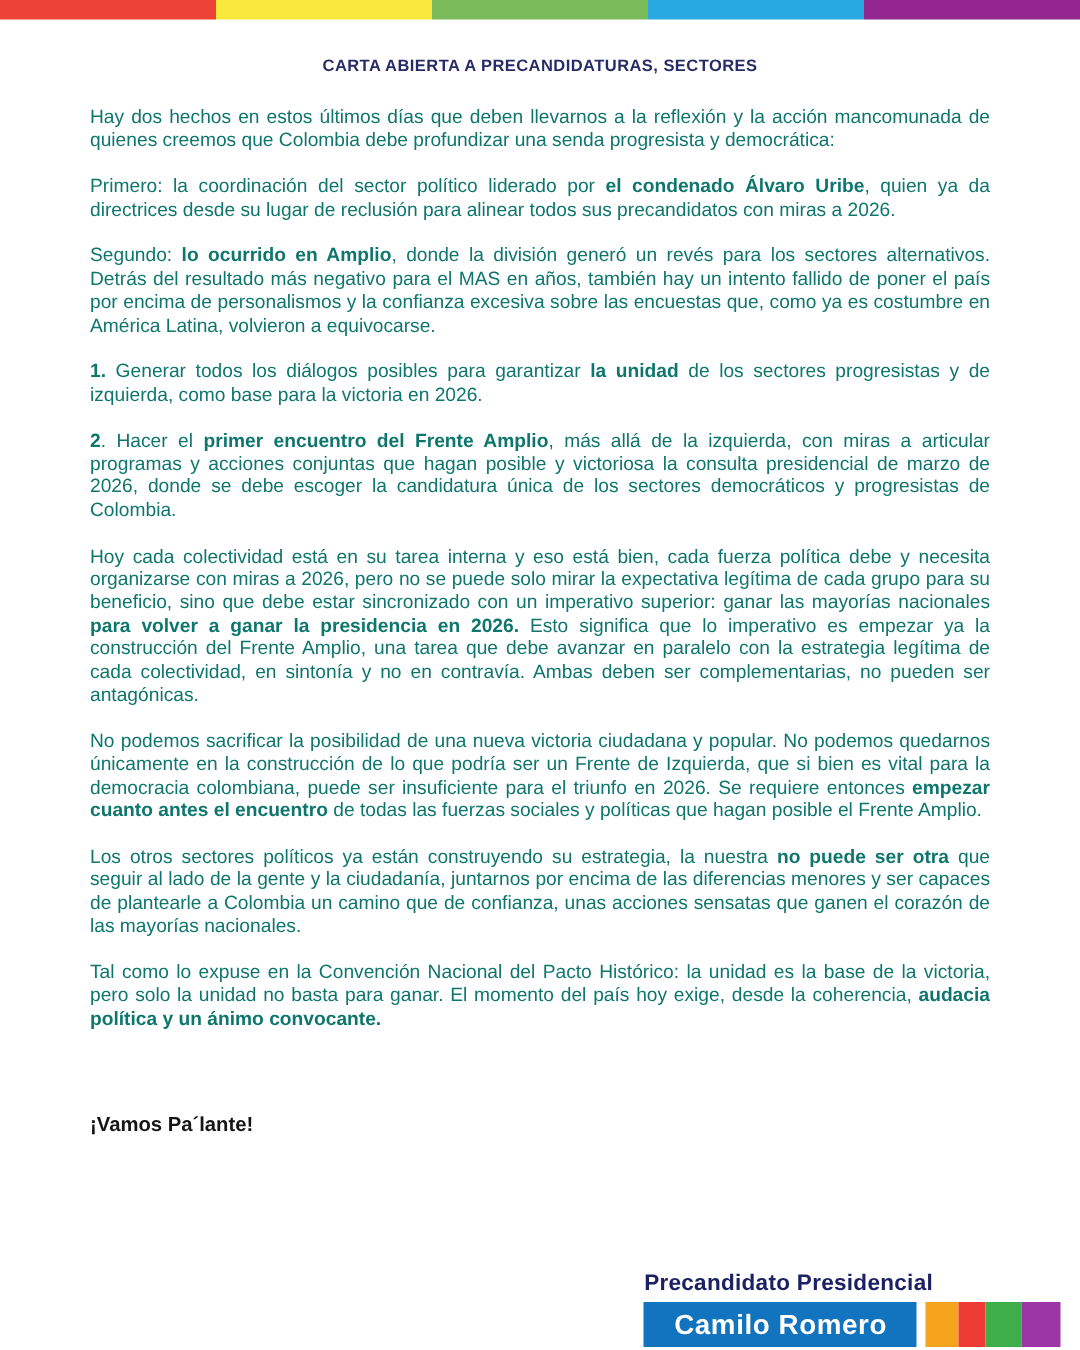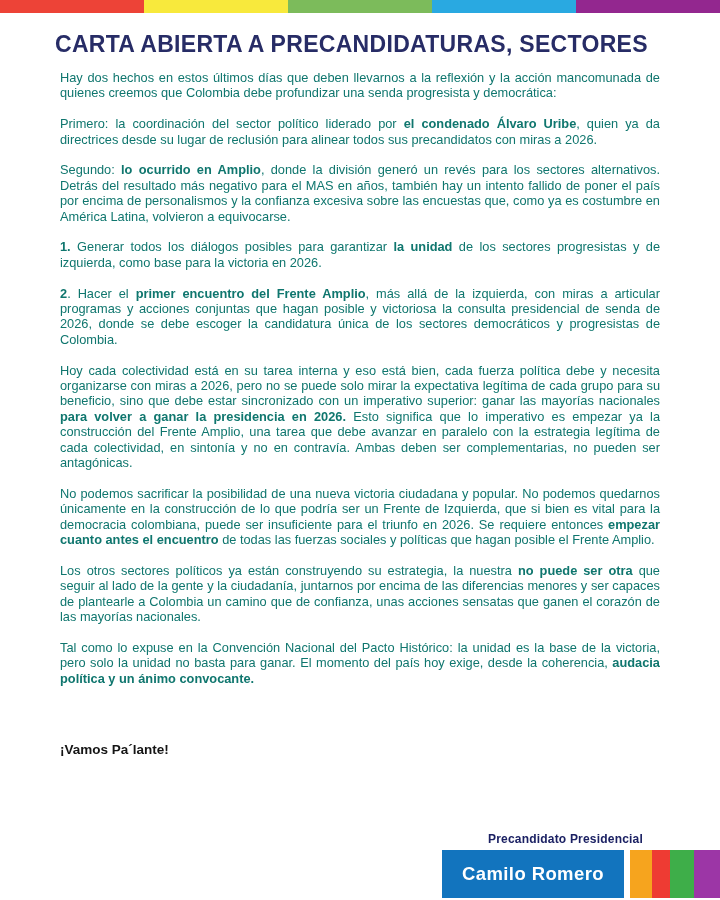--- a/index.html
+++ b/index.html
@@ -16,22 +16,23 @@
   }
   .top-stripe {
     display: flex;
     width: 100%;
     height: 13px;
   }
   .top-stripe .seg { flex: 1 1 0; }
 
   .page-title {
     margin: 21px 55px 0;
+    text-align: center;
     font-weight: 800;
-    font-size: 23px;
+    font-size: 11px;
     line-height: 21px;
     letter-spacing: 0.3px;
   }
 
   .letter-body {
     margin: 15px 60px 0;
     font-size: 12.8px;
     line-height: 15.4px;
     text-align: justify;
   }
@@ -44,30 +45,30 @@
     font-size: 13.5px;
     color: #151515;
   }
 
   .signature-block {
     position: absolute;
     right: 0;
     bottom: 2px;
   }
   .sig-role {
-    text-align: right;
+    text-align: center;
     font-weight: 800;
-    font-size: 12px;
-    margin: 0 77px 4px 0;
+    font-size: 15px;
+    margin: 0 98px 4px 0;
     letter-spacing: 0.2px;
   }
   .sig-row {
     display: flex;
     align-items: stretch;
-    height: 48px;
+    height: 30px;
   }
   .name-badge {
     width: 182px;
     display: flex;
     align-items: center;
     justify-content: center;
     margin-right: 6px;
     font-weight: 800;
     font-size: 18.5px;
     letter-spacing: 0.4px;
@@ -87,21 +88,21 @@
 
 <div class="page-title" style="color: rgb(39, 44, 102);">
   <div>CARTA ABIERTA A PRECANDIDATURAS, SECTORES</div>
 </div>
 
 <div class="letter-body" style="color: #0f766e;">
     <p><span>Hay dos hechos en estos últimos días que deben llevarnos a la reflexión y la acción mancomunada de quienes creemos que Colombia debe profundizar una senda progresista y democrática:</span></p>
     <p><span>Primero: la coordinación del sector político liderado por </span><b>el condenado Álvaro Uribe</b><span>, quien ya da directrices desde su lugar de reclusión para alinear todos sus precandidatos con miras a 2026.</span></p>
     <p><span>Segundo: </span><b>lo ocurrido en Amplio</b><span>, donde la división generó un revés para los sectores alternativos. Detrás del resultado más negativo para el MAS en años, también hay un intento fallido de poner el país por encima de personalismos y la confianza excesiva sobre las encuestas que, como ya es costumbre en América Latina, volvieron a equivocarse.</span></p>
     <p><b>1.</b><span> Generar todos los diálogos posibles para garantizar </span><b>la unidad</b><span> de los sectores progresistas y de izquierda, como base para la victoria en 2026.</span></p>
-    <p><b>2</b><span>. Hacer el </span><b>primer encuentro del Frente Amplio</b><span>, más allá de la izquierda, con miras a articular programas y acciones conjuntas que hagan posible y victoriosa la consulta presidencial de senda de 2026, donde se debe escoger la candidatura única de los sectores democráticos y progresistas de Colombia.</span></p>
+    <p><b>2</b><span>. Hacer el </span><b>primer encuentro del Frente Amplio</b><span>, más allá de la izquierda, con miras a articular programas y acciones conjuntas que hagan posible y victoriosa la consulta presidencial de marzo de 2026, donde se debe escoger la candidatura única de los sectores democráticos y progresistas de Colombia.</span></p>
     <p><span>Hoy cada colectividad está en su tarea interna y eso está bien, cada fuerza política debe y necesita organizarse con miras a 2026, pero no se puede solo mirar la expectativa legítima de cada grupo para su beneficio, sino que debe estar sincronizado con un imperativo superior: ganar las mayorías nacionales </span><b>para volver a ganar la presidencia en 2026.</b><span> Esto significa que lo imperativo es empezar ya la construcción del Frente Amplio, una tarea que debe avanzar en paralelo con la estrategia legítima de cada colectividad, en sintonía y no en contravía. Ambas deben ser complementarias, no pueden ser antagónicas.</span></p>
     <p><span>No podemos sacrificar la posibilidad de una nueva victoria ciudadana y popular. No podemos quedarnos únicamente en la construcción de lo que podría ser un Frente de Izquierda, que si bien es vital para la democracia colombiana, puede ser insuficiente para el triunfo en 2026. Se requiere entonces </span><b>empezar cuanto antes el encuentro</b><span> de todas las fuerzas sociales y políticas que hagan posible el Frente Amplio.</span></p>
     <p><span>Los otros sectores políticos ya están construyendo su estrategia, la nuestra </span><b>no puede ser otra</b><span> que seguir al lado de la gente y la ciudadanía, juntarnos por encima de las diferencias menores y ser capaces de plantearle a Colombia un camino que de confianza, unas acciones sensatas que ganen el corazón de las mayorías nacionales.</span></p>
     <p><span>Tal como lo expuse en la Convención Nacional del Pacto Histórico: la unidad es la base de la victoria, pero solo la unidad no basta para ganar. El momento del país hoy exige, desde la coherencia, </span><b>audacia política y un ánimo convocante.</b></p>
   </div>
 
 <div class="closing-line">¡Vamos Pa´lante!</div>
 
 <div class="signature-block">
   <div class="sig-role" style="color: rgb(27, 33, 99);">Precandidato Presidencial</div>

